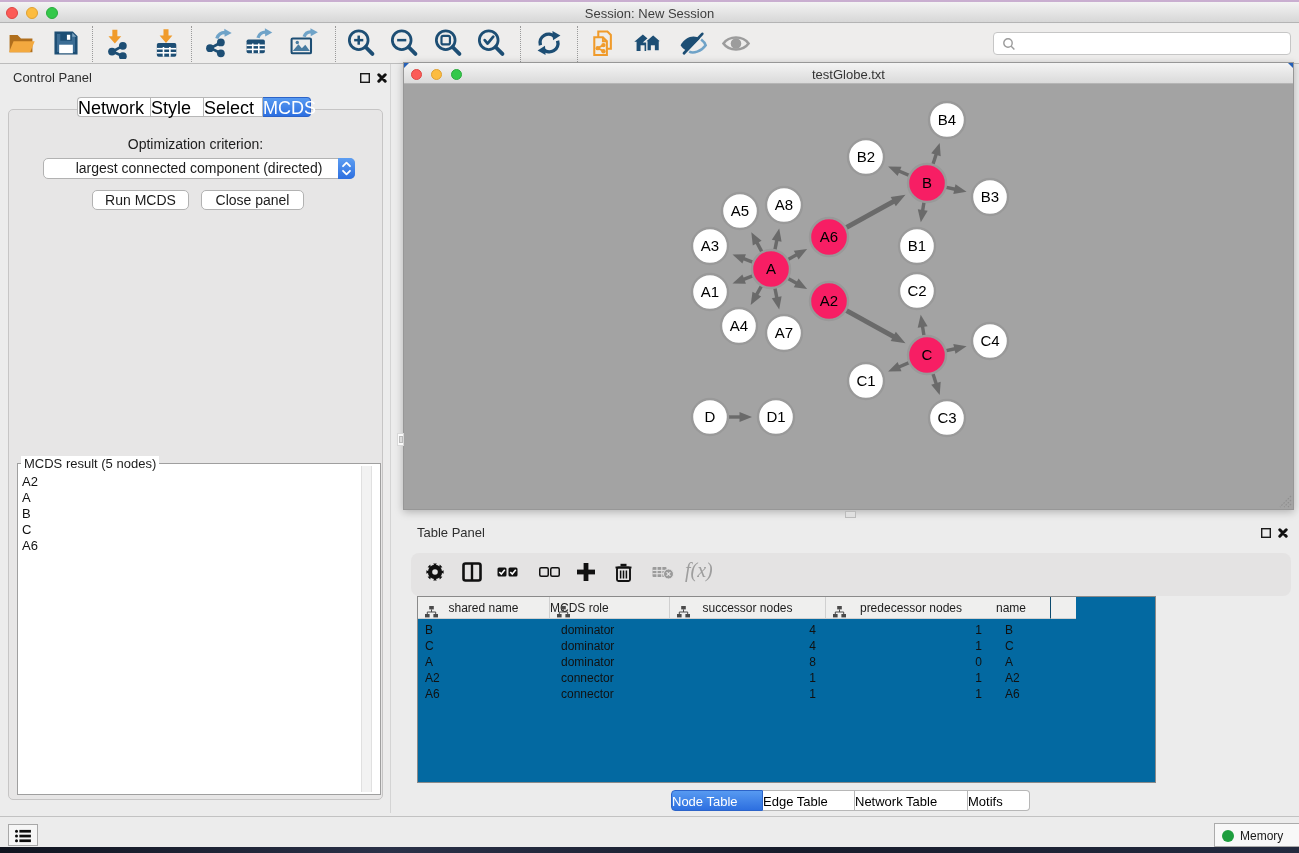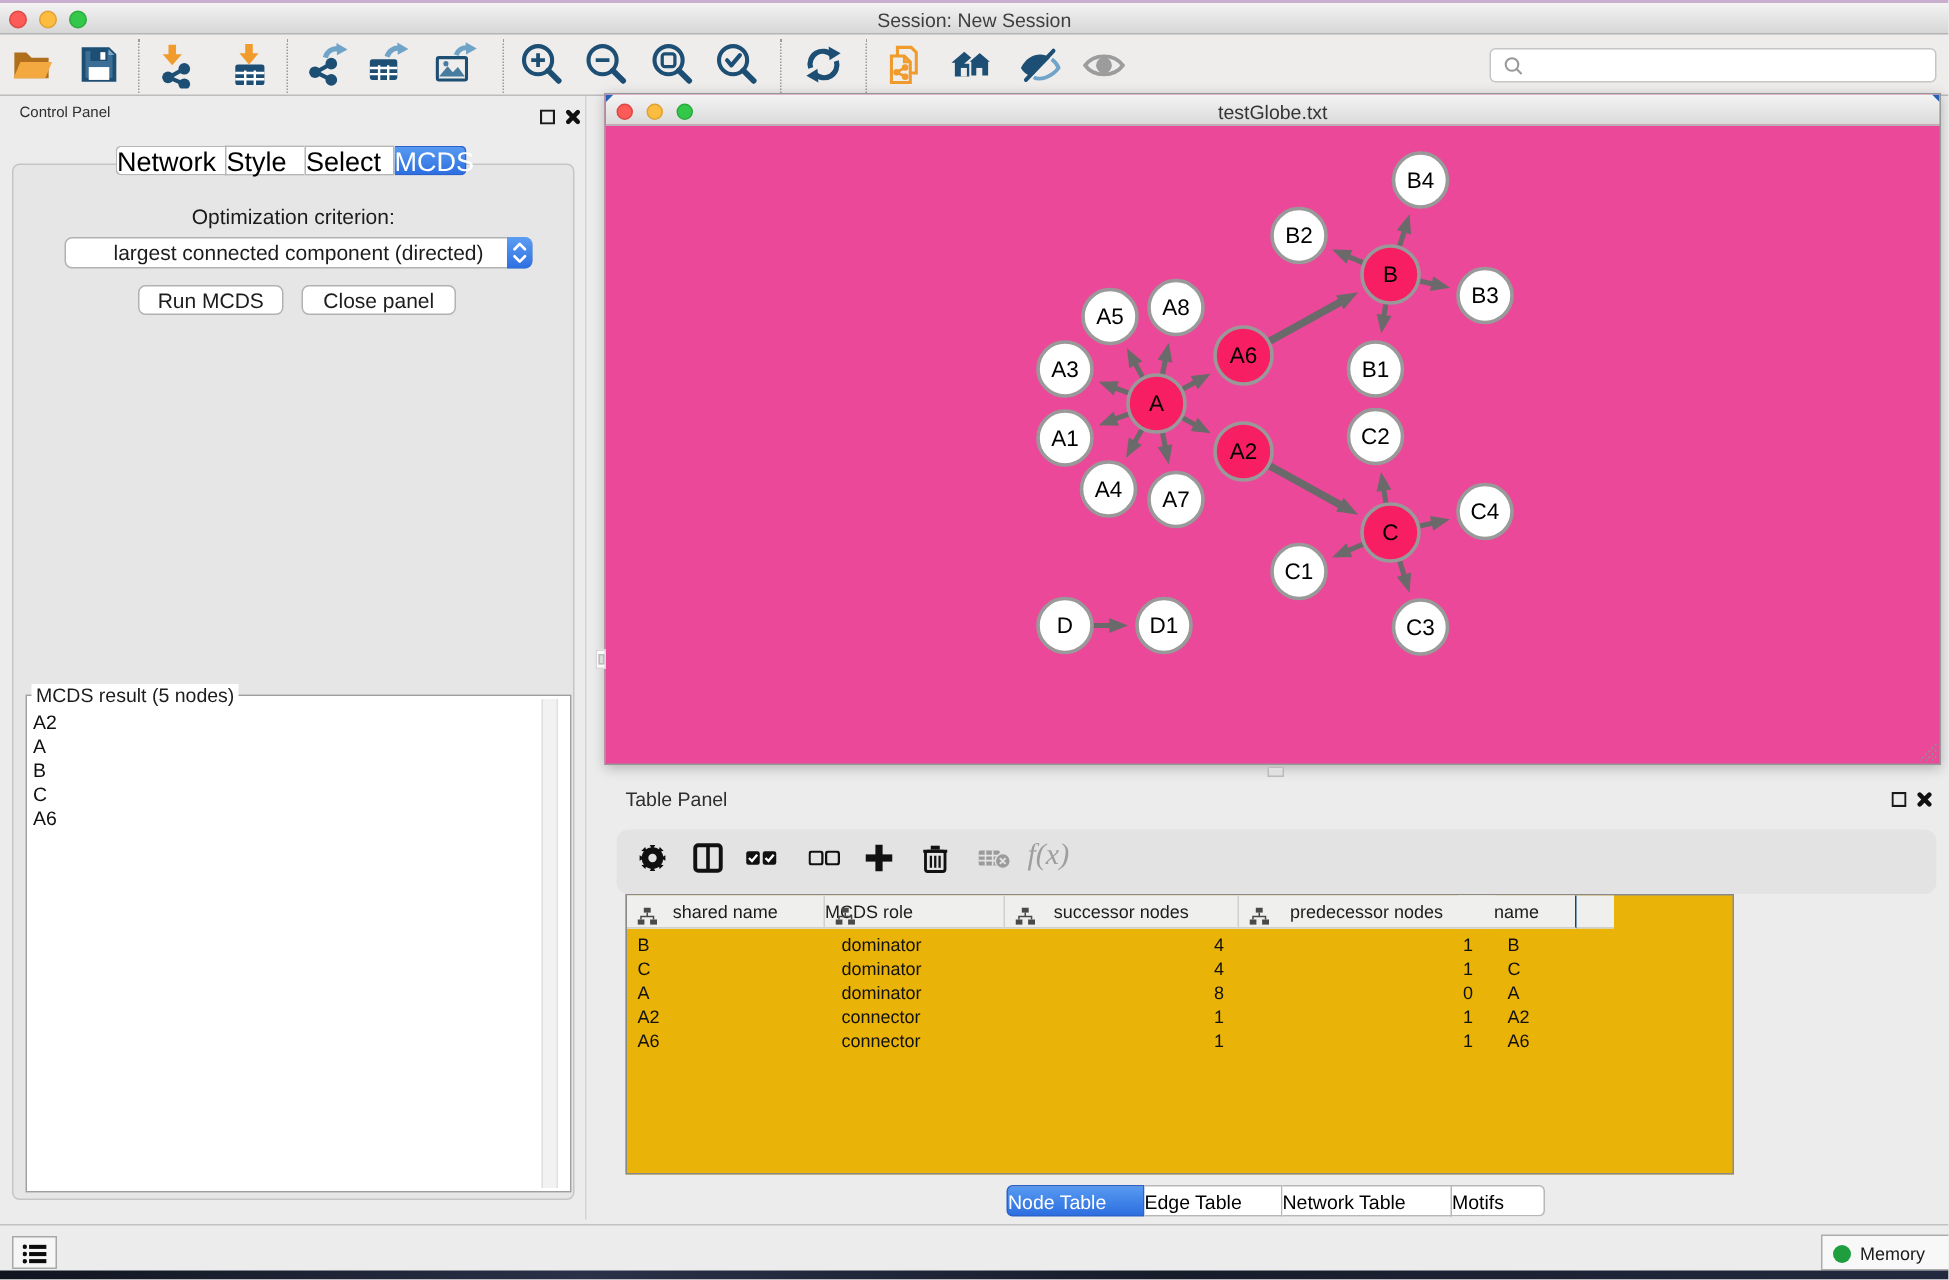--- a/index.html
+++ b/index.html
@@ -143,21 +143,21 @@
     </svg>
   <div class="abs" style="left:993px;top:8px;width:298px;height:23px;background:#fff;border:1px solid #c6c6c6;border-radius:4px">
     <svg width="14" height="14" style="position:absolute;left:8px;top:4px" viewBox="0 0 14 14">
         <circle cx="6" cy="6" r="4.2" fill="none" stroke="#9a9a9a" stroke-width="1.4"></circle>
         <line x1="9.2" y1="9.2" x2="12.4" y2="12.4" stroke="#9a9a9a" stroke-width="1.4"></line>
       </svg>
   </div>
 </div>
 
 <div class="abs" style="left:0;top:64px;width:391px;height:749px;border-right:1px solid #d4d4d4">
-  <div class="abs" style="left:13px;top:6px;font-size:10px;color:#2e2e2e">Control Panel</div>
+  <div class="abs" style="left:13px;top:6px;font-size:13px;color:#2e2e2e">Control Panel</div>
   <svg class="abs" style="left:360px;top:9px" width="10" height="10" viewBox="0 0 10 10">
       <rect x="0.7" y="0.7" width="8.6" height="8.6" fill="none" stroke="#1a1a1a" stroke-width="1.4"></rect>
     </svg>
   <svg class="abs" style="left:377px;top:9px" width="10" height="10" viewBox="0 0 10 10">
       <path d="M1.8 1.8 L8.2 8.2 M8.2 1.8 L1.8 8.2" stroke="#111" stroke-width="3" stroke-linecap="round"></path>
     </svg>
 
   <div class="abs" style="left:8px;top:45px;width:375px;height:691px;background:#e7e6e6;border:1px solid #c6c5c5;border-radius:5px"></div>
 
   <div class="abs" style="left:77px;top:33px;height:20px;display:flex;font-size:18px;line-height:20px;">
@@ -179,21 +179,21 @@
   <div class="abs" style="left:92px;top:126px;width:97px;height:20px;background:#fff;border:1px solid #b2b2b2;border-radius:5px;font-size:14px;line-height:18px;text-align:center;color:#1c1c1c">Run MCDS</div>
   <div class="abs" style="left:201px;top:126px;width:103px;height:20px;background:#fff;border:1px solid #b2b2b2;border-radius:5px;font-size:14px;line-height:18px;text-align:center;color:#1c1c1c">Close panel</div>
 
   <div class="abs" style="left:17px;top:399px;width:364px;height:332px;background:#fff;border:1px solid #9f9f9f">
     <div class="abs" style="left:3px;top:-8px;background:#fff;padding:0 3px;font-size:13px;color:#1c1c1c">MCDS result (5 nodes)</div>
     <div class="abs" style="left:4px;top:10px;font-size:13px;line-height:16px;color:#111">A2<br>A<br>B<br>C<br>A6</div>
     <div class="abs" style="right:8px;top:2px;width:11px;height:326px;background:#f2f2f2;border-left:1px solid #e0e0e0;border-right:1px solid #e0e0e0"></div>
   </div>
 </div>
 
-<div class="abs" style="left:403px;top:62px;width:891px;height:448px;background:#ec4899;border:1px solid #979797;box-shadow:0 2px 8px rgba(0,0,0,0.25)">
+<div class="abs" style="left:403px;top:62px;width:891px;height:448px;background:#a3a3a3;border:1px solid #979797;box-shadow:0 2px 8px rgba(0,0,0,0.25)">
   <div class="abs" style="left:0;top:0;width:889px;height:21px;background:linear-gradient(#f4f4f4,#dadada);border-bottom:1px solid #b5b5b5">
     <div class="tl" style="left:7px;top:6px;width:11px;height:11px;background:#fc5b57;border:1px solid #dd4744"></div>
     <div class="tl" style="left:27px;top:6px;width:11px;height:11px;background:#fcbc40;border:1px solid #dfa133"></div>
     <div class="tl" style="left:47px;top:6px;width:11px;height:11px;background:#34c84a;border:1px solid #2bab3e"></div>
     <div style="text-align:center;font-size:13px;color:#343434;padding-top:4px">testGlobe.txt</div>
   </div>
 <svg width="891" height="426" viewBox="0 0 891 426" style="position:absolute;left:0;top:22px">
 <line x1="358.8" y1="168.6" x2="352.3" y2="156.4" stroke="#6a6a6a" stroke-width="3.4"></line>
 <polygon points="347.3,147.2 357.6,155.8 348.8,160.5" fill="#6a6a6a"></polygon>
 <line x1="370.5" y1="166.9" x2="373.1" y2="153.8" stroke="#6a6a6a" stroke-width="3.4"></line>
@@ -347,21 +347,21 @@
           <line x1="0.5" y1="8.7" x2="14.5" y2="8.7"></line>
           <line x1="5" y1="2" x2="5" y2="12"></line>
           <line x1="9.8" y1="2" x2="9.8" y2="12"></line>
         </g>
         <circle cx="16.5" cy="9" r="5" fill="#9b9b9b" stroke="#e4e3e3" stroke-width="1"></circle>
         <path d="M14.6 7.1 L18.4 10.9 M18.4 7.1 L14.6 10.9" stroke="#e4e3e3" stroke-width="1.3"></path>
       </svg>
     <div class="abs" style="left:274px;top:6px;font-family:'Liberation Serif',serif;font-style:italic;font-size:20px;color:#9e9e9e">f(x)</div>
   </div>
 
-  <div class="abs" style="left:14px;top:76px;width:739px;height:187px;background:#eab308;border:1px solid #8a8a8a">
+  <div class="abs" style="left:14px;top:76px;width:739px;height:187px;background:#0369a1;border:1px solid #8a8a8a">
     <div class="abs" style="left:0;top:0;width:658px;height:22px;background:#efefee;border-bottom:1px solid #d0d0d0"></div>
     <div class="abs" style="left:0px;top:0;width:132px;height:22px;border-right:1px solid #d0d0d0;border-bottom:1px solid #d0d0d0;background:#efefee">
         <div class="abs" style="left:7px;top:5px"><svg width="13" height="12" viewBox="0 0 13 12" style="vertical-align:-2px">
             <g fill="#4a4a4a">
               <rect x="4.2" y="0" width="4.6" height="3.4"></rect>
               <rect x="0" y="8" width="4.6" height="3.4"></rect>
               <rect x="8.4" y="8" width="4.6" height="3.4"></rect>
             </g>
             <g stroke="#4a4a4a" stroke-width="1">
               <path d="M6.5 3.4 L6.5 6 M2.3 8 L2.3 6 L10.7 6 L10.7 8" fill="none"></path>

